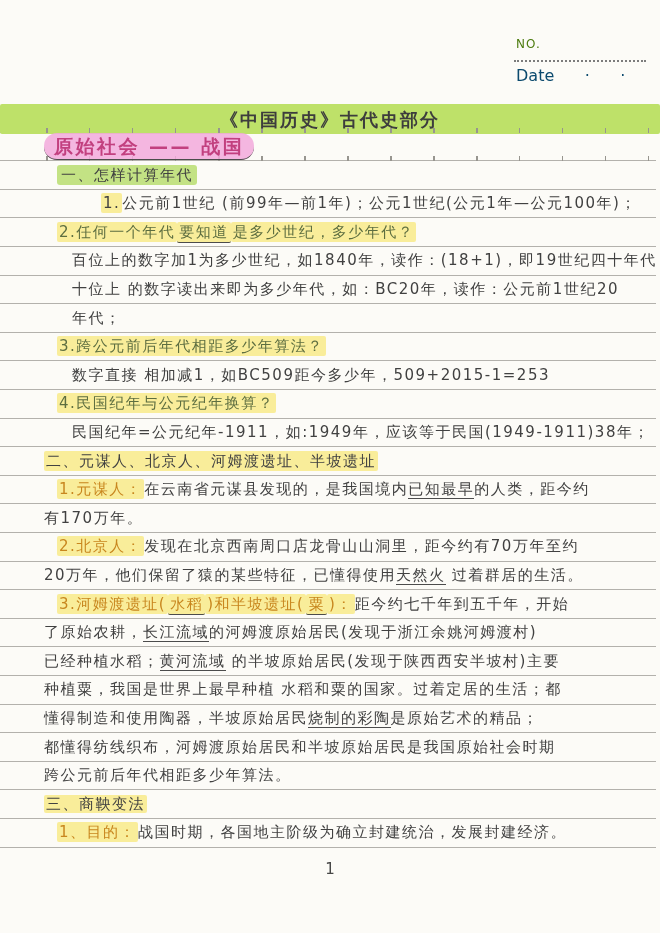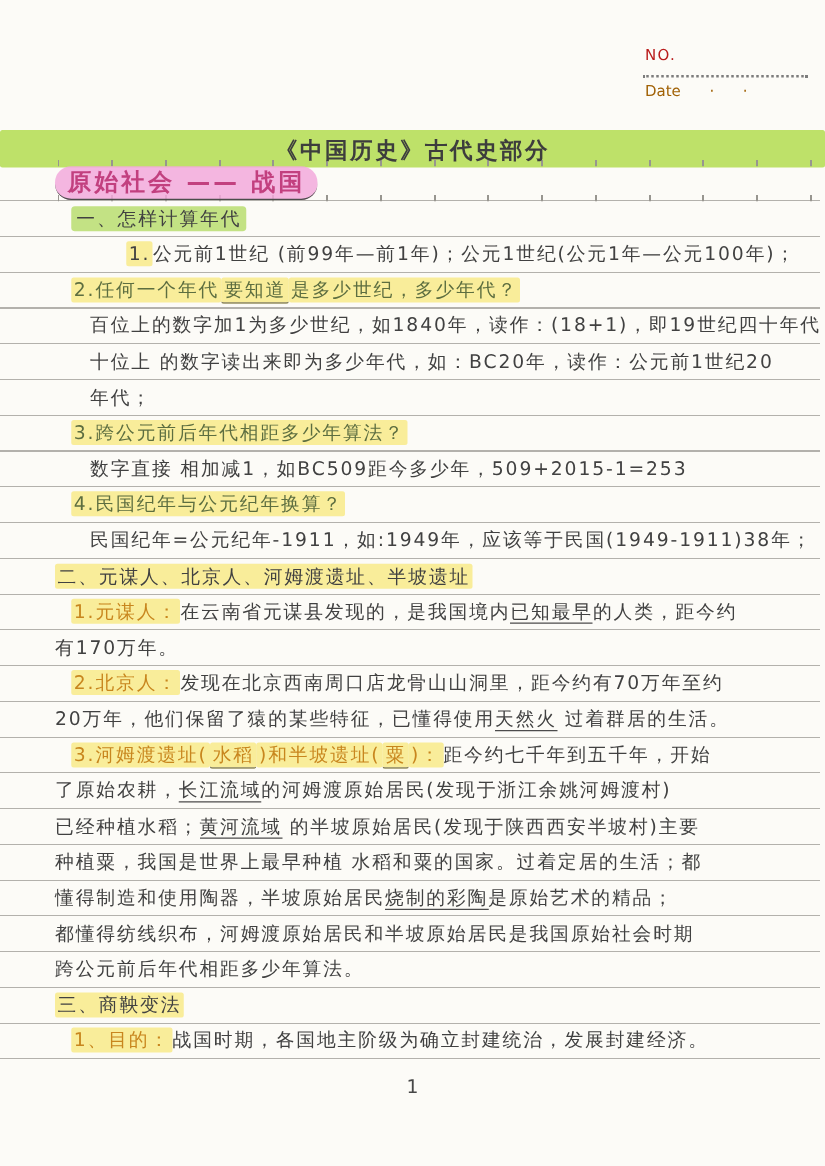--- a/index.html
+++ b/index.html
@@ -1,21 +1,21 @@
 <!DOCTYPE html>
 <html><head>
 <meta charset="utf-8">
 <style>
   html,body{margin:0;padding:0;background:#e8e8e8;}
   .page{position:relative;width:660px;height:933px;background:#fcfbf7;
         font-family:"DejaVu Sans",sans-serif;overflow:hidden;margin:0 auto;}
   
-  .hdr-no{position:absolute;left:516px;top:37px;font-size:12px;color:#b91c1c;letter-spacing:1px;}
+  .hdr-no{position:absolute;left:516px;top:37px;font-size:12px;color:#4d7c0f;letter-spacing:1px;}
   .hdr-no-line{position:absolute;left:514px;top:60px;width:132px;border-bottom:2px dotted #7c7c7c;}
-  .hdr-date{position:absolute;left:516px;top:66px;font-size:12px;color:#a16207;white-space:pre;}
+  .hdr-date{position:absolute;left:516px;top:66px;font-size:16px;color:#0c4a6e;white-space:pre;}
   
   .ruling{position:absolute;left:0;top:104px;width:656px;height:748px;
           background:repeating-linear-gradient(to bottom,transparent 0,transparent 27.6px,#b3b1ac 27.6px,#b3b1ac 28.6px);}
   .hairline-top{position:absolute;left:0;top:106px;width:656px;border-top:1px solid #8f8d88;}
   .ticks{position:absolute;left:46px;width:604px;height:5px;
          background:repeating-linear-gradient(90deg,#97958f 0,#97958f 1.5px,transparent 1.5px,transparent 43px);}
   .ticks.t1{top:128px;}
   .ticks.t2{top:156px;}
   
   .title-band{position:absolute;left:0;top:104px;width:660px;height:30px;background:#bee169;border-radius:2px;}
@@ -71,18 +71,18 @@
       <div class="row ind0" style="top: 507.8px;"><span class="ink-dark">有170万年。</span></div>
       <div class="row ind1" style="top: 536.4px;"><span class="ink-orange hl-yellow">2.北京人：</span><span class="ink-dark">发现在北京西南周口店龙骨山山洞里，距今约有70万年至约</span></div>
       <div class="row ind0" style="top: 565px;"><span class="ink-dark">20万年，他们保留了猿的某些特征，已懂得使用</span><span class="ink-dark u">天然火</span><span class="ink-dark"> 过着群居的生活。</span></div>
       <div class="row ind1" style="top: 593.6px;"><span class="ink-orange hl-yellow">3.河姆渡遗址(</span><span class="ink-orange hl-yellow u">水稻</span><span class="ink-orange hl-yellow">)和半坡遗址(</span><span class="ink-orange hl-yellow u">粟</span><span class="ink-orange hl-yellow">)：</span><span class="ink-dark">距今约七千年到五千年，开始</span></div>
       <div class="row ind0" style="top: 622.2px;"><span class="ink-dark">了原始农耕，</span><span class="ink-dark u">长江流域</span><span class="ink-dark">的河姆渡原始居民(发现于浙江余姚河姆渡村)</span></div>
       <div class="row ind0" style="top: 650.8px;"><span class="ink-dark">已经种植水稻；</span><span class="ink-dark u">黄河流域</span><span class="ink-dark"> 的半坡原始居民(发现于陕西西安半坡村)主要</span></div>
       <div class="row ind0" style="top: 679.4px;"><span class="ink-dark">种植粟，我国是世界上最早种植 水稻和粟的国家。过着定居的生活；都</span></div>
       <div class="row ind0" style="top: 708px;"><span class="ink-dark">懂得制造和使用陶器，半坡原始居民</span><span class="ink-dark u">烧制的彩陶</span><span class="ink-dark">是原始艺术的精品；</span></div>
       <div class="row ind0" style="top: 736.6px;"><span class="ink-dark">都懂得纺线织布，河姆渡原始居民和半坡原始居民是我国原始社会时期</span></div>
       <div class="row ind0" style="top: 765.2px;"><span class="ink-dark">跨公元前后年代相距多少年算法。</span></div>
-      <div class="row ind0" style="top: 793.8px;"><span class="ink-dark hl-yellow">三、商鞅变法</span></div>
+      <div class="row ind0" style="top: 793.8px; font-family: Liberation Serif, serif;"><span class="ink-dark hl-yellow">三、商鞅变法</span></div>
       <div class="row ind1" style="top: 822.4px; text-align: center;"><span class="ink-orange hl-yellow">1、目的：</span><span class="ink-dark">战国时期，各国地主阶级为确立封建统治，发展封建经济。</span></div>
     </div>
 
   <div class="page-num">1</div>
 </div>
 
 </body></html>

